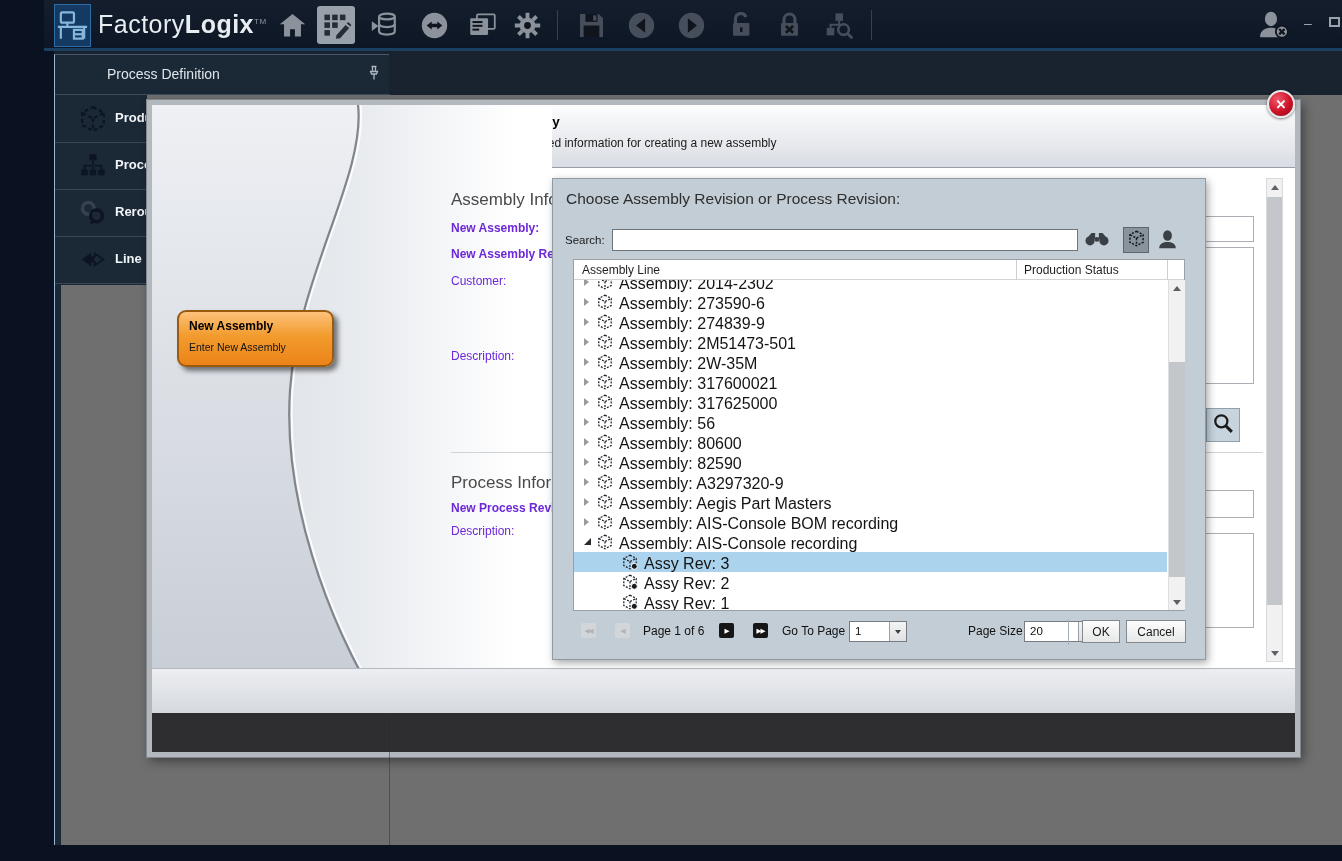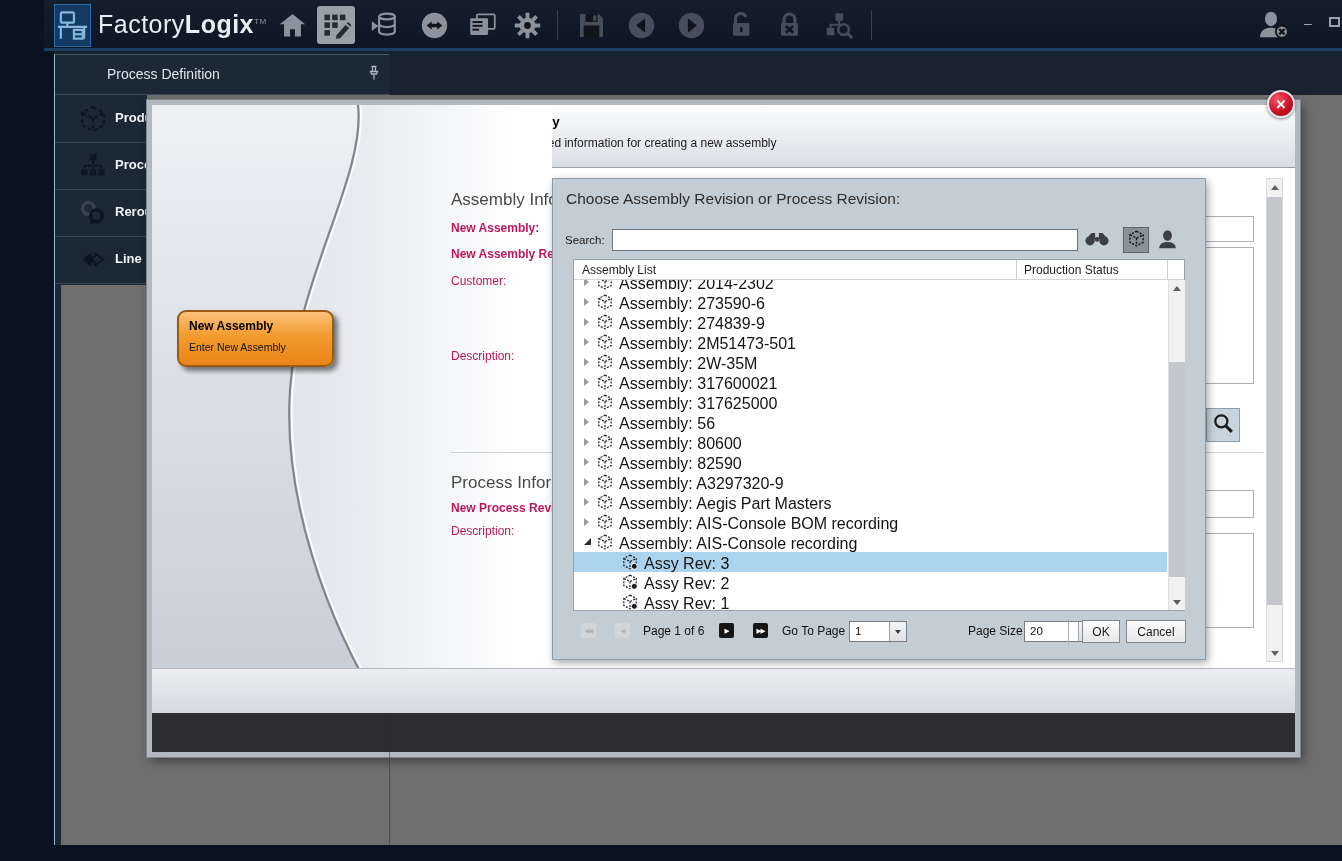--- a/index.html
+++ b/index.html
@@ -45,21 +45,21 @@
   #swoosh { left:0; top:0; }
   .step-btn { border-radius:9px; }
   #step1 { left:25px; top:205px; width:157px; height:57px; border:2px solid #9a5b10;
            background:linear-gradient(#fcc27a,#f29b2e 45%,#ec8418); box-shadow:4px 4px 5px rgba(0,0,0,.5); }
   #step2 { left:19px; top:319px; width:168px; height:57px; border:1px solid #6d89a3;
            background:linear-gradient(#40719f,#7d9cba 52%,#bcc9d5); box-shadow:2px 3px 4px rgba(0,0,0,.3); }
   .step-btn .t1 { position:absolute; left:10px; top:7px; font-size:12px; font-weight:700; color:#000; }
   .step-btn .t2 { position:absolute; left:10px; top:29px; font-size:10.5px; color:#101418; }
 
   .h1 { font-size:17px; color:#4a4a4a; white-space:nowrap; }
-  .flabel { font-size:12px; color:#be185d; white-space:nowrap; }
+  .flabel { font-size:12px; color:#6d28d9; white-space:nowrap; }
   .flabel.b { font-weight:700; }
   .finput { background:#fff; border:1px solid #abafb5; }
   #form-divider { left:299px; top:347px; width:812px; height:1px; background:#cfd2d6; }
   #asm-search-btn { left:1054px; top:303px; width:34px; height:34px; background:#c7d4dd; border:1px solid #8fa0ac; display:flex; align-items:center; justify-content:center; }
 
   
   .sbar { background:#f1f1f2; border:1px solid #d9dadc; }
   .sb-arrow { position:absolute; left:0; width:100%; height:16px; display:flex; align-items:center; justify-content:center; background:#f1f1f2; }
   .tri-up { width:0; height:0; border-left:4px solid transparent; border-right:4px solid transparent; border-bottom:5px solid #5d6166; }
   .tri-down { width:0; height:0; border-left:4px solid transparent; border-right:4px solid transparent; border-top:5px solid #5d6166; }
@@ -377,21 +377,21 @@
           </svg></span>
       </div>
     <div class="abs" id="user-filter-btn">
       <svg viewBox="0 0 24 24" width="21" height="21" fill="#3a4046">
           <ellipse cx="12" cy="7.5" rx="5" ry="6"></ellipse>
           <path d="M2.5 22 C2.5 16.5 7.5 14.8 12 14.8 C16.5 14.8 21.5 16.5 21.5 22 Z"></path>
         </svg></div>
 
     <div class="abs" id="list">
       <div class="abs" id="list-head">
-        <span class="abs col-lbl" style="left:8px">Assembly List</span>
+        <span class="abs col-lbl" style="left:8px">Assembly Line</span>
         <span class="abs col-lbl" style="left:450px">Production Status</span>
         <i class="abs col-div" style="left:442px"></i>
         <i class="abs col-div" style="left:593px"></i>
       </div>
       <div class="abs" id="rows">
           <div class="trow lv0" style="margin-top: -8px;">
             <i class="exp col"></i>
             <span class="cube"><svg viewBox="0 0 16 16" width="16" height="16">
                 <g fill="none" stroke="#20242a" stroke-width="1.25">
                   <path d="M8 1.2 L14.2 4.4 V11.6 L8 14.8 L1.8 11.6 V4.4 Z" stroke-dasharray="2 1.4"></path>

